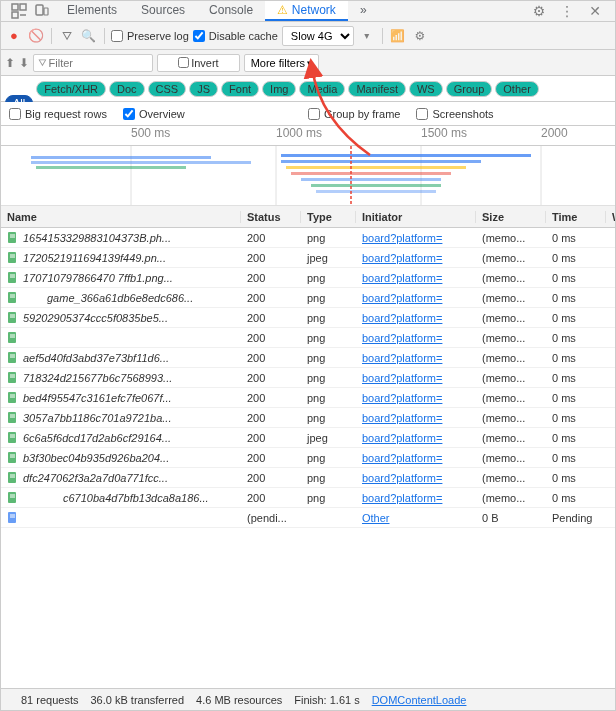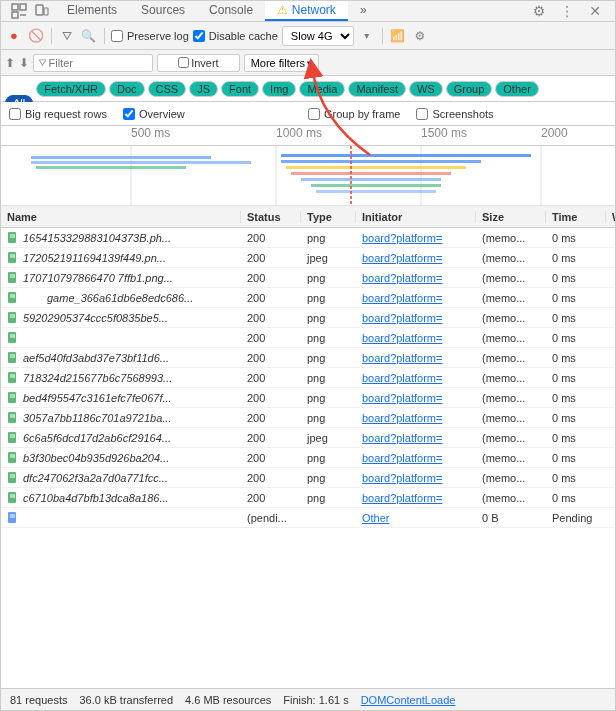--- a/index.html
+++ b/index.html
@@ -119,21 +119,21 @@
       padding: 0 6px; font-size: 11px; color: #333; white-space: nowrap;
       overflow: hidden; text-overflow: ellipsis;
     }
     .td.name { display: flex; align-items: center; gap: 4px; font-style: italic; }
     .td.status { color: #333; }
     .td.initiator { color: #1a73e8; text-decoration: underline; cursor: pointer; }
 
     
     .status-bar {
       display: flex; align-items: center; background: #f3f3f3; border-top: 1px solid #ccc;
-      height: 22px; padding: 0 9px; gap: 12px; font-size: 11px; color: #333;
+      height: 22px; padding: 0 20px; gap: 12px; font-size: 11px; color: #333;
     }
     .status-bar .link { color: #1a73e8; text-decoration: underline; cursor: pointer; }
     .record-btn { color: #ea4335; }
   </style>
 </head>
 <body>
 
 <div style="width:616px; height:711px; overflow:hidden; position:relative; display:flex; flex-direction:column; border: 1px solid #ccc;">
 
   <div class="tab-bar">
@@ -499,21 +499,21 @@
         <div class="td">0 ms</div>
         <div class="td"></div>
       </div>
       <div class="table-row">
         <div class="td name">
           <svg width="12" height="12">
             <rect x="1" y="0" width="8" height="11" rx="1" fill="#34a853" opacity="0.8"></rect>
             <line x1="3" y1="3" x2="8" y2="3" stroke="white" stroke-width="1"></line>
             <line x1="3" y1="5" x2="8" y2="5" stroke="white" stroke-width="1"></line>
           </svg>
-          <span style="overflow:hidden;text-overflow:ellipsis;white-space:nowrap;">c6710ba4d7bfb13dca8a186...</span>
+          <span style="overflow:hidden;text-overflow:ellipsis;white-space:nowrap;margin-left:40px;">c6710ba4d7bfb13dca8a186...</span>
         </div>
         <div class="td status">200</div>
         <div class="td">png</div>
         <div class="td initiator">board?platform=</div>
         <div class="td">(memo...</div>
         <div class="td">0 ms</div>
         <div class="td"></div>
       </div>
       <div class="table-row">
         <div class="td name">

